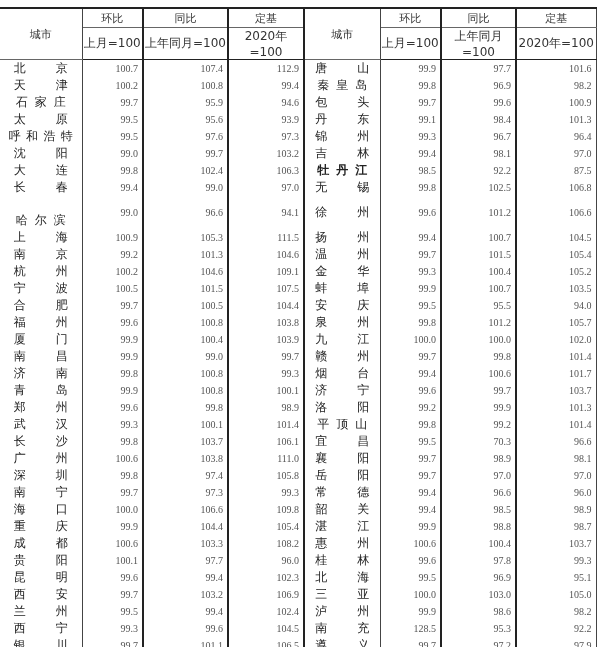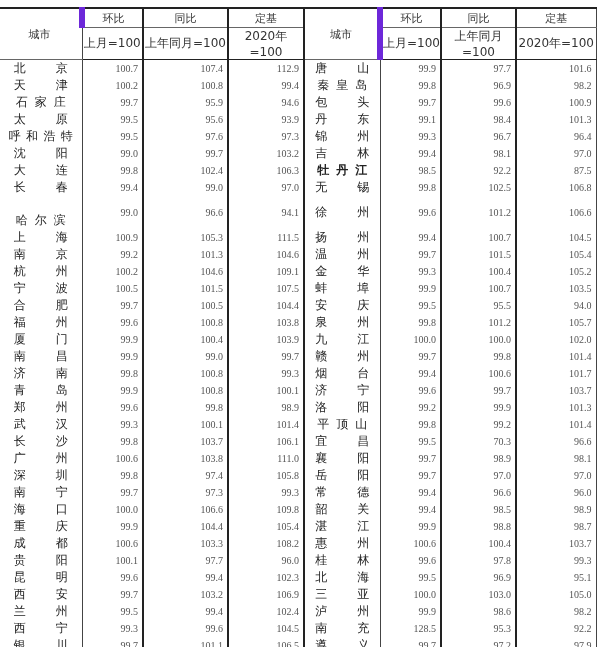--- a/index.html
+++ b/index.html
@@ -12,21 +12,21 @@
   #tbl col.c-city { width: 82px; }
   #tbl col.c-hb { width: 61px; }
   #tbl col.c-tb { width: 85px; }
   #tbl col.c-dj { width: 76px; }
   #tbl col.c-city2 { width: 76px; }
   #tbl col.c-hb2 { width: 61px; }
   #tbl col.c-tb2 { width: 75px; }
   #tbl col.c-dj2 { width: 80px; }
   #tbl th {
     font-weight: normal; font-size: 11px; color: #333; padding: 0;
-    border-left: 6px solid #6d28d9; border-right: 1px solid #444;
+    border-left: 1px solid #6d28d9; border-right: 1px solid #444;
   }
   #tbl thead tr.h1 th { height: 18px; border-bottom: 1px solid #666; }
   #tbl thead tr.h2 th { height: 16px; font-size: 12px; border-bottom: 1px solid #222; }
   #tbl thead th.city { border-bottom: 1px solid #222; font-size: 11px; }
   #tbl thead th:first-child { border-left: none; }
   #tbl td {
     height: 16.6px; padding: 0; font-size: 10px; color: #555;
     font-family: "Liberation Serif", "DejaVu Serif", serif;
     border-left: 1px solid #444; border-right: 1px solid #444;
     white-space: nowrap; overflow: hidden;

